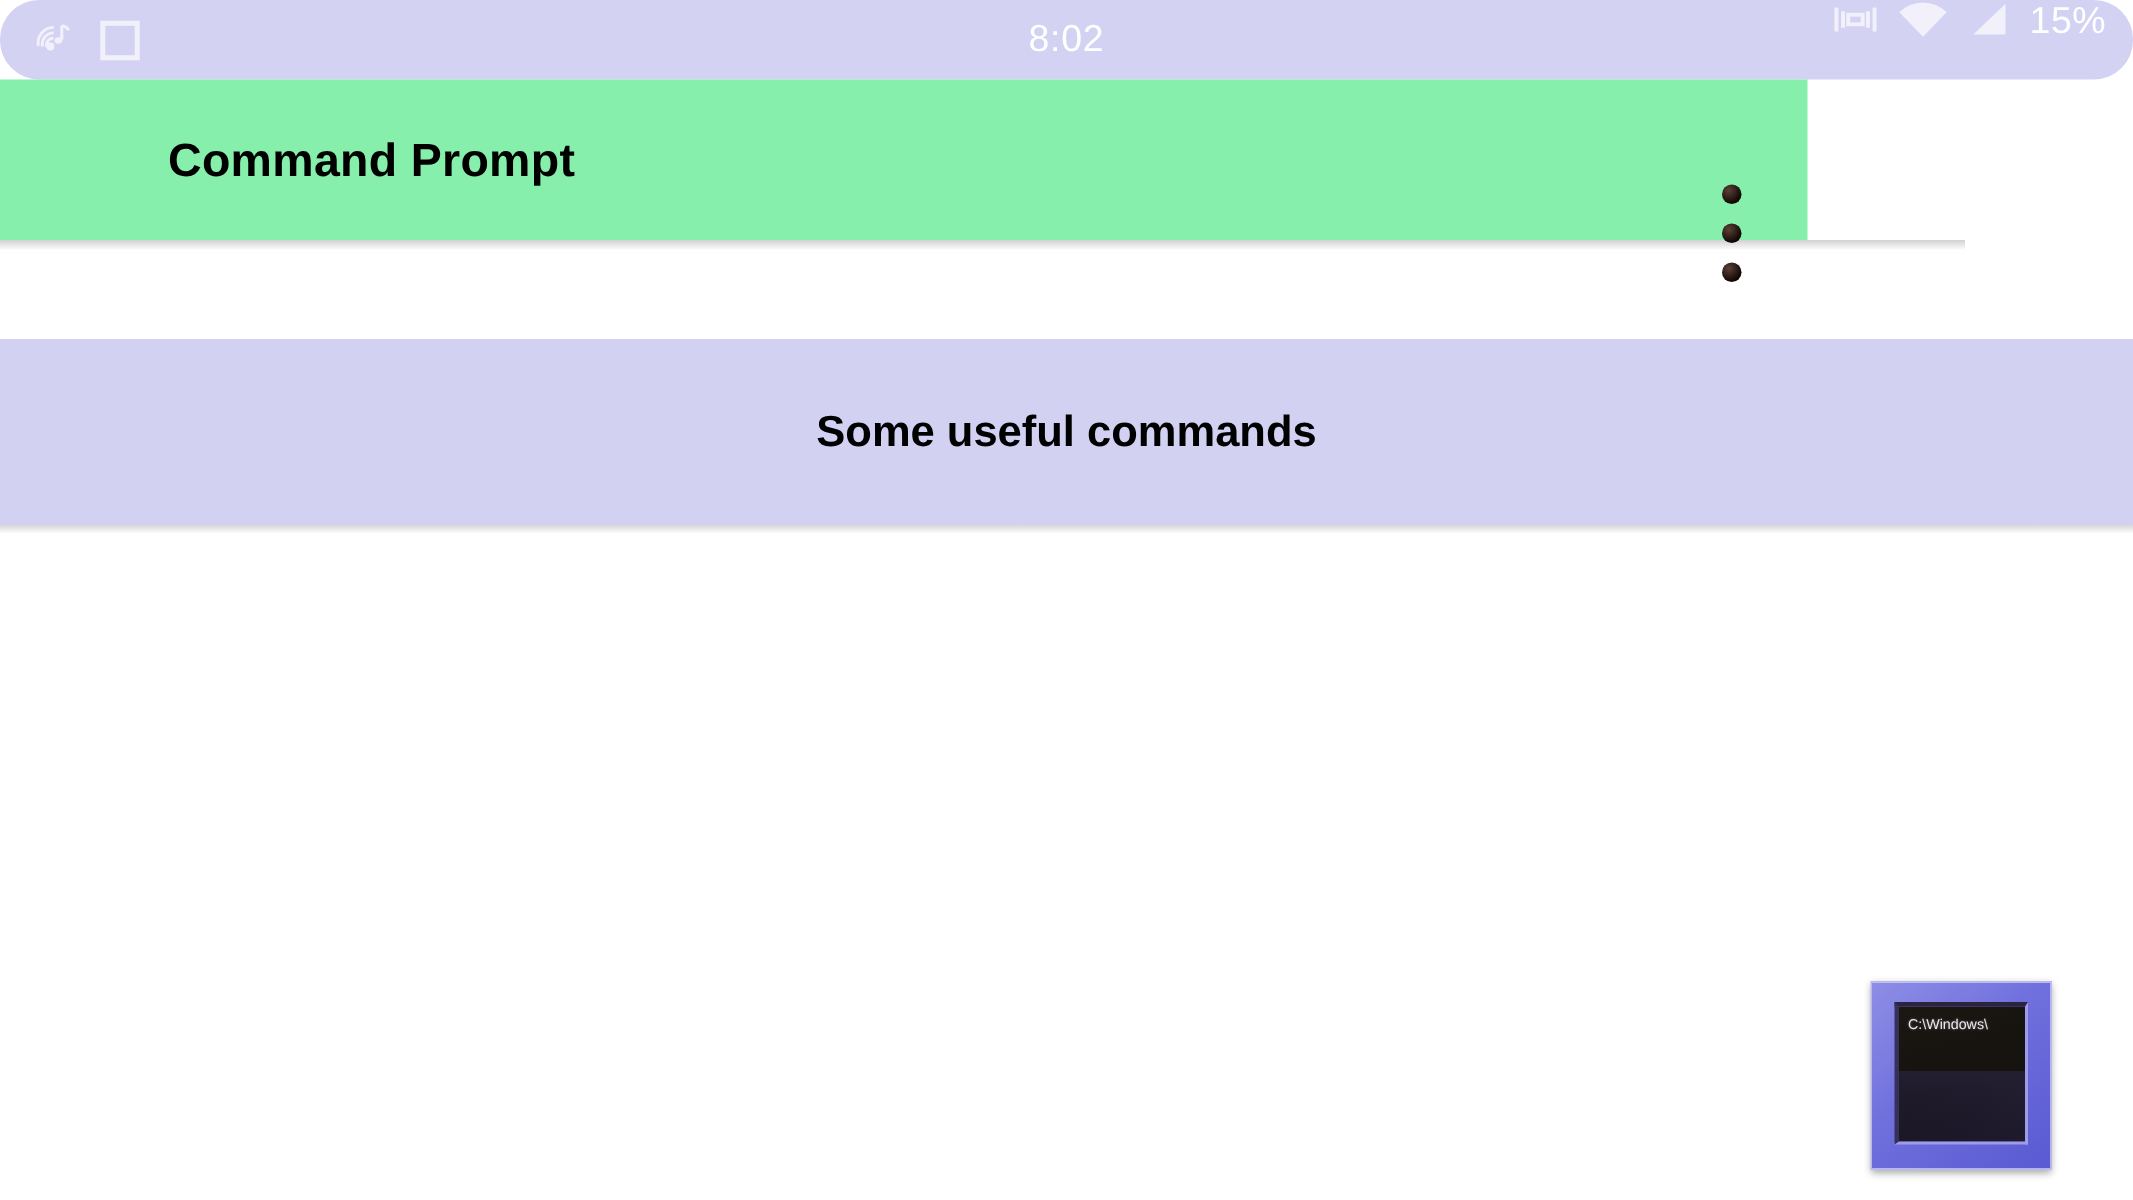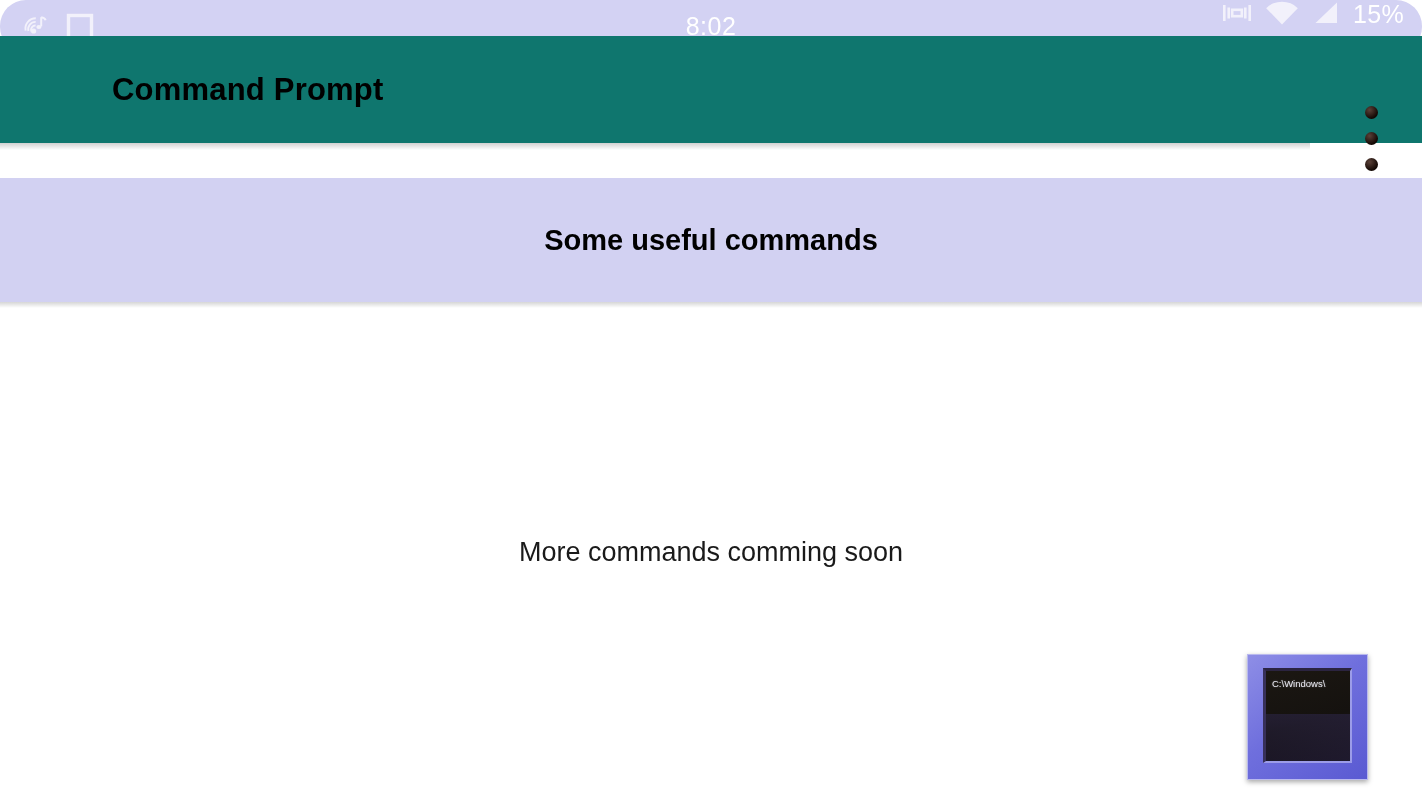--- a/index.html
+++ b/index.html
@@ -26,22 +26,22 @@
     position:absolute; left:0; right:0; top:0; height:53px;
     display:flex; align-items:center; justify-content:center;
     color:#ffffff; font-size:25px; letter-spacing:.5px;
   }
   .sb-battery { color:#ffffff; font-size:25px; letter-spacing:.3px; }
 
   .ico { display:block; }
 
   
   #app-bar {
-    position:absolute; left:0; top:36px; width:1422px; height:107px;
-    background:#0f766e;
+    position:absolute; left:0; top:53px; width:1205px; height:107px;
+    background:#86efac;
   }
   #app-bar::after{
     content:""; position:absolute; left:0; top:107px; width:1310px; height:7px;
     background:linear-gradient(to bottom, rgba(0,0,0,0.18), rgba(0,0,0,0));
   }
   #app-bar-title {
     position:absolute; left:112px; top:0; height:107px;
     display:flex; align-items:center;
     font-size:31px; font-weight:bold; color:#000000;
     letter-spacing:.2px;
@@ -57,20 +57,21 @@
   }
 
   
   #card-list { position:absolute; left:0; top:178px; width:1422px; }
   .card {
     position:relative; width:1422px; height:124px;
     background:#d2d1f2;
     display:flex; align-items:center; justify-content:center;
     font-size:29px; font-weight:bold; color:#000000;
     cursor:pointer;
+    margin-top:48px;
   }
   .card::after{
     content:""; position:absolute; left:0; top:124px; width:1422px; height:6px;
     background:linear-gradient(to bottom, rgba(0,0,0,0.16), rgba(0,0,0,0));
   }
   .card-gap { height:9px; width:1422px; background:#ffffff; }
 
   
   #more-commands {
     position:absolute; left:0; top:537px; width:1422px;
@@ -170,21 +171,20 @@
     </div>
   </div>
 
   <div id="card-list">
     <div class="card">
       <span>Some useful commands</span>
     </div>
     <div class="card-gap"></div>
   </div>
 
-  <div id="more-commands">More commands comming soon</div>
 
   <div id="cmd-icon">
     <div id="cmd-icon-screen">
       <span id="cmd-icon-text">C:\Windows\</span>
     </div>
   </div>
 
 </div>
 
 </body></html>

